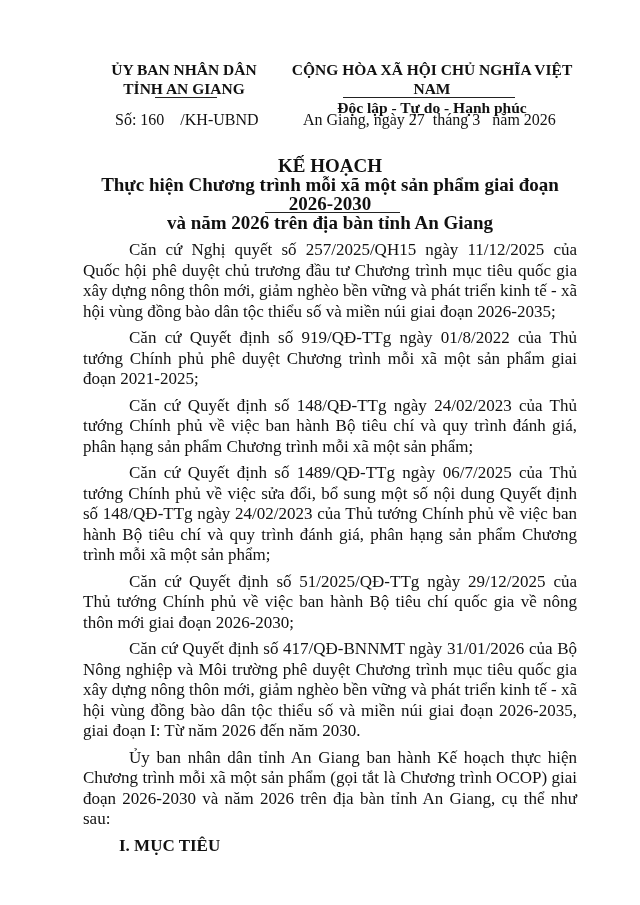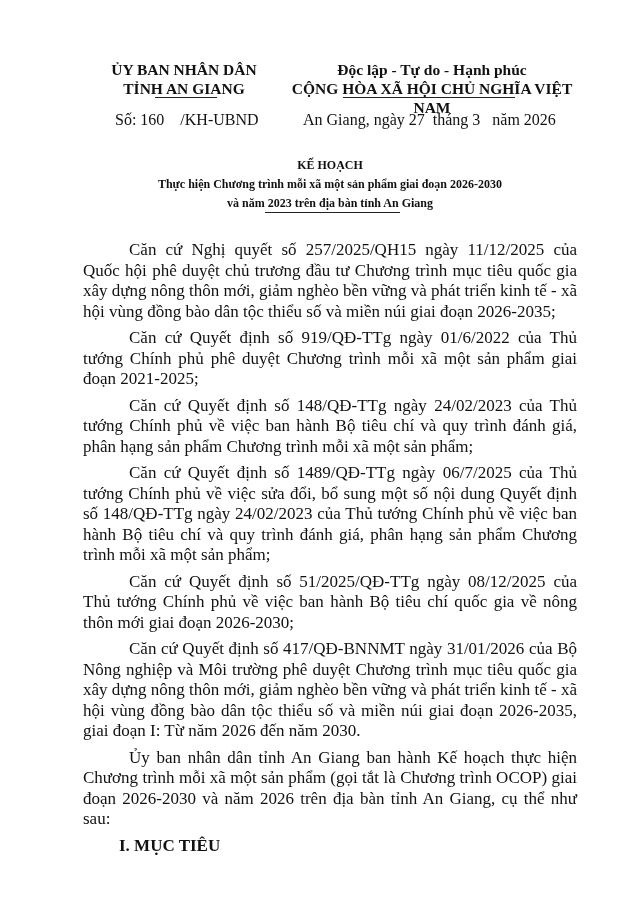--- a/index.html
+++ b/index.html
@@ -8,56 +8,56 @@
   .page { position:absolute; left:0; top:0; width:628px; height:905px; }
   .hdr-left { position:absolute; left:100px; top:60px; width:168px; text-align:center;
               font-weight:bold; font-size:15.5px; line-height:19px; }
   .hdr-right { position:absolute; left:282px; top:60px; width:300px; text-align:center;
                font-weight:bold; font-size:15.5px; line-height:19px; }
   .uline-left { position:absolute; left:155px; top:97px; width:62px; height:1px; background:#222; }
   .uline-right { position:absolute; left:343px; top:97px; width:172px; height:1px; background:#222; }
   .so { position:absolute; left:115px; top:111px; font-size:16px; white-space:pre; }
   .date { position:absolute; left:303px; top:111px; font-size:16px; white-space:pre; }
   .title-block { position:absolute; left:80px; top:156px; width:500px; text-align:center;
-                 font-weight:bold; font-size:12px; line-height:19px; }
+                 font-weight:bold; font-size:19px; line-height:19px; }
   .title-uline { position:absolute; left:265px; top:212px; width:135px; height:1px; background:#222; }
   .body { position:absolute; left:83px; top:240px; width:494px; font-size:17px; line-height:20.5px; }
   .p { text-align:justify; text-indent:46px; margin:0 0 6px 0; }
   .h { font-weight:bold; margin:0 0 6px 0; padding-left:36px; font-size:17px; }
 </style>
 </head>
 <body>
 
 <div class="page">
   <div class="hdr-left">
     <div>ỦY BAN NHÂN DÂN</div>
     <div>TỈNH AN GIANG</div>
   </div>
   <div class="uline-left"></div>
 
   <div class="hdr-right">
+    <div>CỘNG HÒA XÃ HỘI CHỦ NGHĨA VIỆT NAM</div>
     <div>Độc lập - Tự do - Hạnh phúc</div>
-    <div>CỘNG HÒA XÃ HỘI CHỦ NGHĨA VIỆT NAM</div>
   </div>
   <div class="uline-right"></div>
 
   <div class="so">Số: 160    /KH-UBND</div>
   <div class="date">An Giang, ngày 27  tháng 3   năm 2026</div>
 
   <div class="title-block">
     <div>KẾ HOẠCH</div>
     <div>Thực hiện Chương trình mỗi xã một sản phẩm giai đoạn 2026-2030</div>
-    <div>và năm 2023 trên địa bàn tỉnh An Giang</div>
+    <div>và năm 2026 trên địa bàn tỉnh An Giang</div>
   </div>
   <div class="title-uline"></div>
 
   <div class="body">
     <p class="p">Căn cứ Nghị quyết số 257/2025/QH15 ngày 11/12/2025 của Quốc hội phê duyệt chủ trương đầu tư Chương trình mục tiêu quốc gia xây dựng nông thôn mới, giảm nghèo bền vững và phát triển kinh tế - xã hội vùng đồng bào dân tộc thiểu số và miền núi giai đoạn 2026-2035;</p>
-    <p class="p">Căn cứ Quyết định số 919/QĐ-TTg ngày 01/6/2022 của Thủ tướng Chính phủ phê duyệt Chương trình mỗi xã một sản phẩm giai đoạn 2021-2025;</p>
+    <p class="p">Căn cứ Quyết định số 919/QĐ-TTg ngày 01/8/2022 của Thủ tướng Chính phủ phê duyệt Chương trình mỗi xã một sản phẩm giai đoạn 2021-2025;</p>
     <p class="p">Căn cứ Quyết định số 148/QĐ-TTg ngày 24/02/2023 của Thủ tướng Chính phủ về việc ban hành Bộ tiêu chí và quy trình đánh giá, phân hạng sản phẩm Chương trình mỗi xã một sản phẩm;</p>
     <p class="p">Căn cứ Quyết định số 1489/QĐ-TTg ngày 06/7/2025 của Thủ tướng Chính phủ về việc sửa đổi, bổ sung một số nội dung Quyết định số 148/QĐ-TTg ngày 24/02/2023 của Thủ tướng Chính phủ về việc ban hành Bộ tiêu chí và quy trình đánh giá, phân hạng sản phẩm Chương trình mỗi xã một sản phẩm;</p>
-    <p class="p">Căn cứ Quyết định số 51/2025/QĐ-TTg ngày 08/12/2025 của Thủ tướng Chính phủ về việc ban hành Bộ tiêu chí quốc gia về nông thôn mới giai đoạn 2026-2030;</p>
+    <p class="p">Căn cứ Quyết định số 51/2025/QĐ-TTg ngày 29/12/2025 của Thủ tướng Chính phủ về việc ban hành Bộ tiêu chí quốc gia về nông thôn mới giai đoạn 2026-2030;</p>
     <p class="p">Căn cứ Quyết định số 417/QĐ-BNNMT ngày 31/01/2026 của Bộ Nông nghiệp và Môi trường phê duyệt Chương trình mục tiêu quốc gia xây dựng nông thôn mới, giảm nghèo bền vững và phát triển kinh tế - xã hội vùng đồng bào dân tộc thiểu số và miền núi giai đoạn 2026-2035, giai đoạn I: Từ năm 2026 đến năm 2030.</p>
     <p class="p">Ủy ban nhân dân tỉnh An Giang ban hành Kế hoạch thực hiện Chương trình mỗi xã một sản phẩm (gọi tắt là Chương trình OCOP) giai đoạn 2026-2030 và năm 2026 trên địa bàn tỉnh An Giang, cụ thể như sau:</p>
     <div class="h">I. MỤC TIÊU</div>
 
   </div>
 </div>
 
 </body></html>

